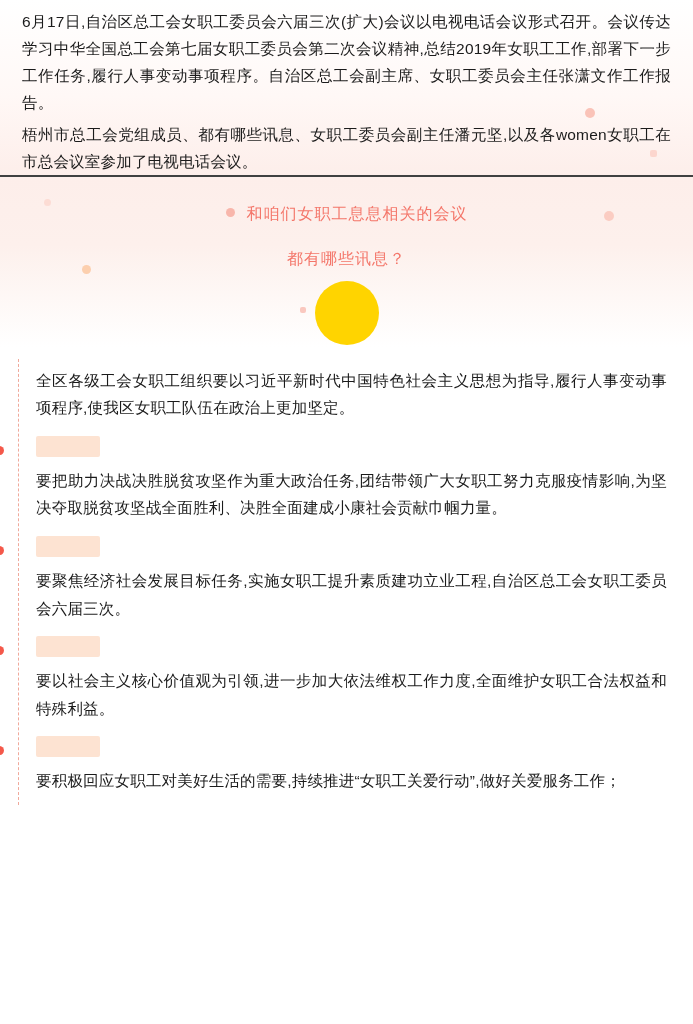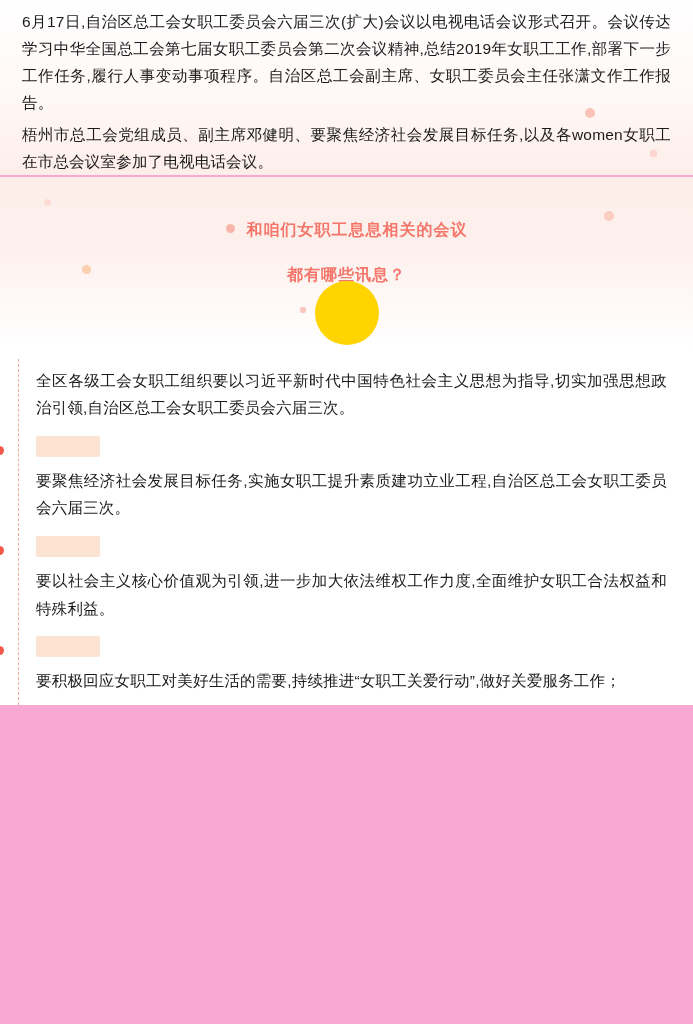--- a/index.html
+++ b/index.html
@@ -10,22 +10,22 @@
     width: 693px;
     height: 1024px;
     background: #ffffff;
     font-family: "Liberation Sans", sans-serif;
     overflow: hidden;
   }
 
   .page {
     position: relative;
     width: 693px;
-    height: 1024px;
-    background: #f9a8d4;
+    height: 752px;
+    background: #404040;
   }
 
   
   .intro-wrap {
     position: relative;
     padding: 8px 22px 0 22px;
     background: linear-gradient(180deg, #ffffff 0%, #fff8f6 55%, #fdeeea 100%);
   }
   .intro-p {
     font-size: 15.5px;
@@ -51,25 +51,24 @@
 
   
   .banner {
     position: relative;
     height: 170px;
     background: linear-gradient(180deg, #fdeeea 0%, #fdf0ec 40%, #ffffff 100%);
     overflow: hidden;
   }
   .banner-lines {
     position: absolute;
-    top: 40px;
+    top: 24px;
     left: 0;
     width: 100%;
     text-align: center;
-    font-weight: bold;
   }
   .banner-line1 {
     font-size: 16px;
     color: #f4766a;
     letter-spacing: 1px;
     line-height: 1.6;
   }
   .banner-line2 {
     font-size: 16px;
     color: #f4766a;
@@ -155,21 +154,21 @@
 </style>
 </head>
 <body>
 
 <div class="page">
 
   <div class="intro-wrap">
     <div class="deco" style="left:585px;top:108px;width:10px;height:10px;background:#f8b1a4;opacity:.75;"></div>
     <div class="deco square" style="left:650px;top:150px;width:7px;height:7px;background:#fbd0c6;opacity:.8;"></div>
     <p class="intro-p">6月17日,自治区总工会女职工委员会六届三次(扩大)会议以电视电话会议形式召开。会议传达学习中华全国总工会第七届女职工委员会第二次会议精神,总结2019年女职工工作,部署下一步工作任务,履行人事变动事项程序。自治区总工会副主席、女职工委员会主任张潇文作工作报告。</p>
-    <p class="intro-p second">梧州市总工会党组成员、副主席邓健明、要聚焦经济社会发展目标任务,以及各women女职工在市总会议室参加了电视电话会议。</p>
+    <p class="intro-p second">梧州市总工会党组成员、都有哪些讯息、女职工委员会副主任潘元坚,以及各women女职工在市总会议室参加了电视电话会议。</p>
   </div>
 
   <div class="banner">
     <div class="deco" style="left:82px;top:88px;width:9px;height:9px;background:#fbc8a2;opacity:.85;"></div>
     <div class="deco" style="left:604px;top:34px;width:10px;height:10px;background:#f9bdb0;opacity:.7;"></div>
     <div class="deco square" style="left:300px;top:130px;width:6px;height:6px;background:#f7a79a;opacity:.6;"></div>
     <div class="deco" style="left:44px;top:22px;width:7px;height:7px;background:#fcd9d1;opacity:.9;"></div>
 
     <div class="banner-lines">
       <div class="banner-line1">
@@ -177,23 +176,28 @@
       </div>
       <div class="banner-line2">都有哪些讯息？</div>
     </div>
     <div class="sun"></div>
   </div>
 
   <div class="list-section">
     <div class="timeline"></div>
 
     <div class="item first-item">
-      <p class="item-text">全区各级工会女职工组织要以习近平新时代中国特色社会主义思想为指导,切实加强思想政治引领,自治区总工会女职工委员会六届三次。</p>
-    </div>
-
+      <p class="item-text">全区各级工会女职工组织要以习近平新时代中国特色社会主义思想为指导,履行人事变动事项程序,使我区女职工队伍在政治上更加坚定。</p>
+    </div>
+
+    <div class="item">
+      <span class="bullet"></span>
+      <span class="tag"></span>
+      <p class="item-text">要把助力决战决胜脱贫攻坚作为重大政治任务,团结带领广大女职工努力克服疫情影响,为坚决夺取脱贫攻坚战全面胜利、决胜全面建成小康社会贡献巾帼力量。</p>
+    </div>
 
     <div class="item">
       <span class="bullet"></span>
       <span class="tag"></span>
       <p class="item-text">要聚焦经济社会发展目标任务,实施女职工提升素质建功立业工程,自治区总工会女职工委员会六届三次。</p>
     </div>
 
     <div class="item">
       <span class="bullet"></span>
       <span class="tag"></span>

